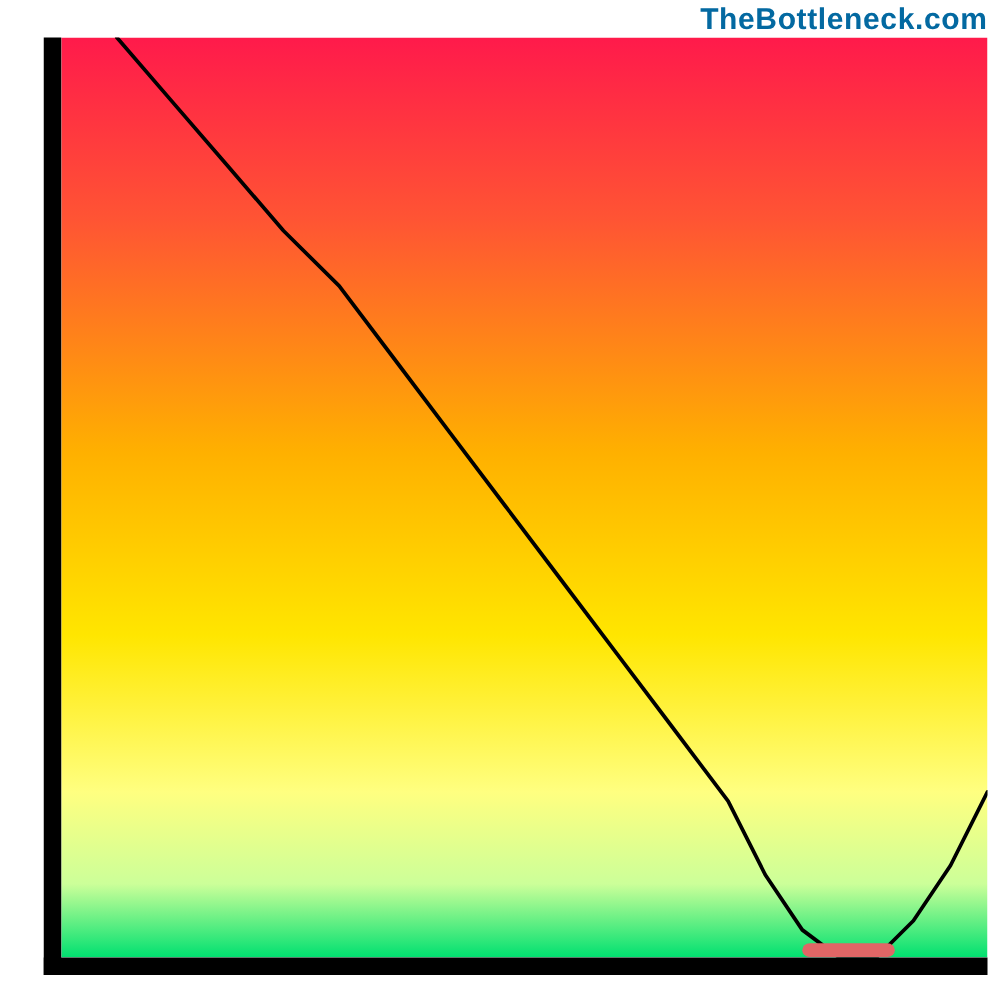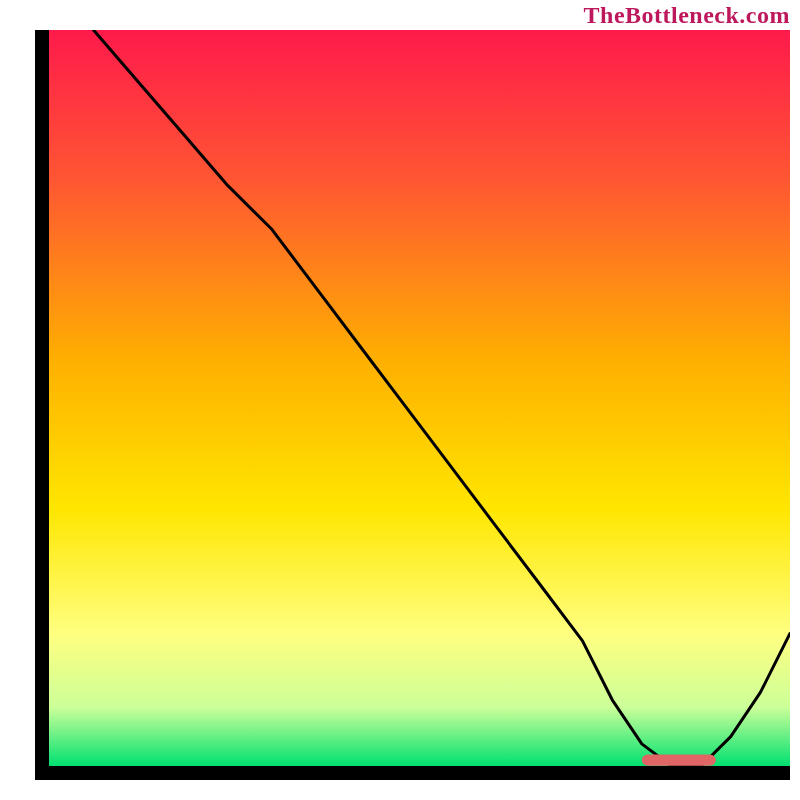--- a/index.html
+++ b/index.html
@@ -15,24 +15,23 @@
     position: relative;
     width: 800px;
     height: 800px;
   }
   .watermark {
     position: absolute;
     top: 2px;
     right: 10px;
     font-size: 24px;
     font-weight: bold;
-    color: #be185d;
+    color: #0369a1;
     letter-spacing: 0.5px;
     z-index: 10;
-    font-family: Liberation Serif, serif;
   }
   svg.plot {
     position: absolute;
     left: 0;
     top: 0;
     width: 800px;
     height: 800px;
     display: block;
   }
 </style>

